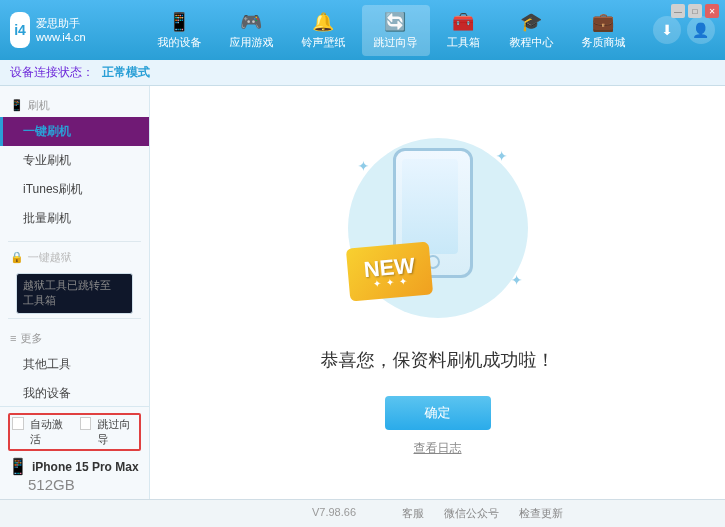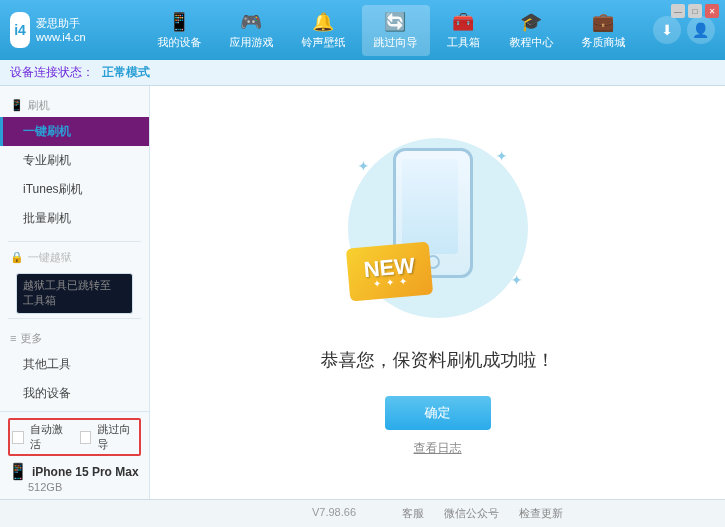--- a/index.html
+++ b/index.html
@@ -268,21 +268,20 @@
       bottom: 28px;
       left: 0;
       width: 150px;
       background: #f5f9fc;
       border-top: 1px solid #d8e8f0;
       border-right: 1px solid #d8e8f0;
       padding: 6px 8px;
     }
     .auto-row {
       display: flex;
-      align-items: center;
       gap: 6px;
       margin-bottom: 6px;
     }
     .auto-checkbox {
       width: 13px; height: 13px;
       border: 1px solid #ccc;
       background: #fff;
       display: inline-block;
     }
     .auto-label { font-size: 11px; color: #444; }
@@ -291,21 +290,21 @@
       border-radius: 2px;
       padding: 2px;
     }
     .device-info {
       display: flex;
       align-items: center;
       gap: 4px;
     }
     .device-icon { color: #2a9fd6; font-size: 16px; }
     .device-name { font-weight: bold; color: #333; font-size: 12px; text-align: center; }
-    .device-details { color: #888; font-size: 11px; padding-left: 20px; }
+    .device-details { color: #888; font-size: 15px; padding-left: 20px; }
     .device-type { color: #888; font-size: 11px; padding-left: 20px; }
 
     .bottom-center { flex: 1; display: flex; justify-content: center; gap: 20px; }
     .bottom-item { color: #888; font-size: 11px; cursor: pointer; }
     .bottom-version { color: #999; font-size: 11px; margin-right: 26px; }
     .itunes-bar {
       position: absolute;
       bottom: 0;
       left: 0;
       width: 150px;

